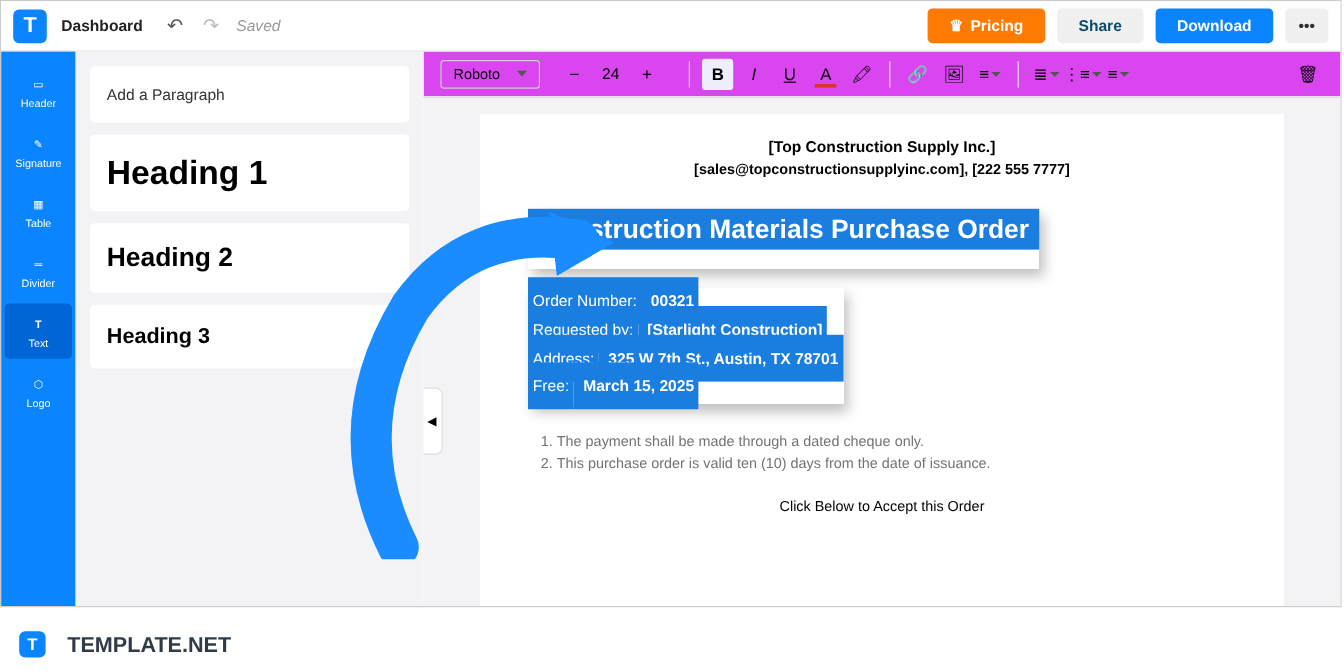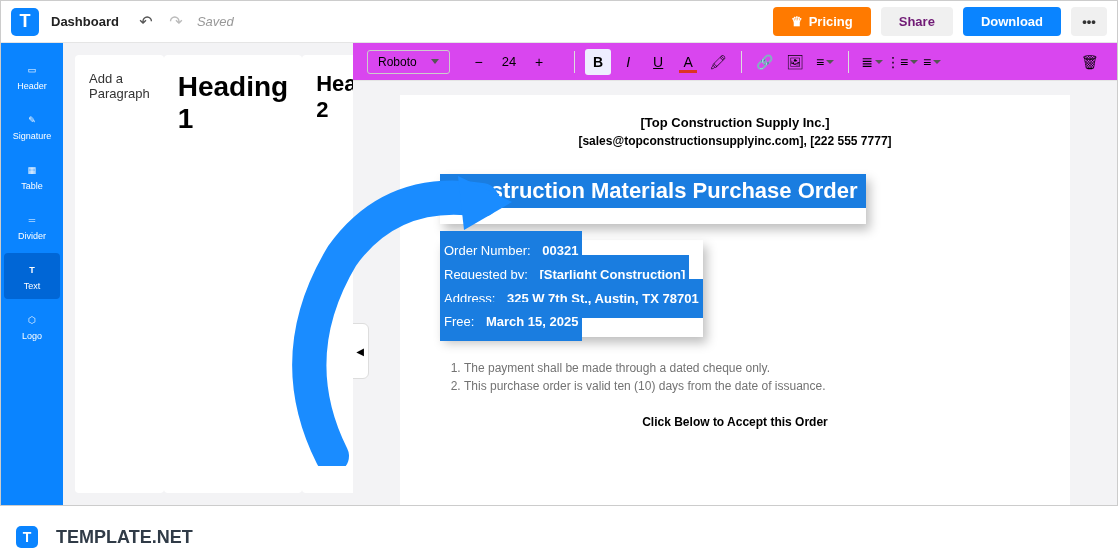--- a/index.html
+++ b/index.html
@@ -7,29 +7,29 @@
 .app{width:1118px;height:506px;border:1px solid #ccc;position:relative;background:#fff}
 .topbar{height:42px;display:flex;align-items:center;padding:0 10px;border-bottom:1px solid #e5e5e5;background:#fff}
 .logo-t{width:28px;height:28px;background:#0a84ff;border-radius:5px;display:flex;align-items:center;justify-content:center;color:#fff;font-weight:bold;font-size:18px;margin-right:12px}
 .dashboard-lbl{font-weight:bold;font-size:13px;color:#222;margin-right:12px}
 .icon-btn{width:24px;height:24px;display:flex;align-items:center;justify-content:center;cursor:pointer;margin:0 3px;color:#555}
 .saved{color:#999;font-style:italic;font-size:13px;margin-left:6px}
 .doc-title{position:absolute;left:50%;transform:translateX(-50%);font-weight:bold;font-size:13px;color:#111}
 .top-right{margin-left:auto;display:flex;align-items:center;gap:10px}
 .btn{padding:7px 18px;border-radius:4px;font-size:13px;font-weight:bold;cursor:pointer;border:none}
 .btn-pricing{background:#ff7a00;color:#fff;display:flex;align-items:center;gap:6px}
-.btn-share{background:#f0f0f0;color:#701a75}
+.btn-share{background:#f0f0f0;color:#0c4a6e}
 .btn-download{background:#0a84ff;color:#fff}
 .btn-more{background:#f0f0f0;color:#333;width:36px;padding:7px 0;text-align:center;font-weight:bold}
 .main{display:flex;height:calc(100% - 42px)}
 .leftnav{width:62px;background:#0a84ff;display:flex;flex-direction:column;align-items:center;padding-top:10px}
 .nav-item{width:56px;height:46px;display:flex;flex-direction:column;align-items:center;justify-content:center;color:#fff;font-size:9px;cursor:pointer;border-radius:4px;margin-bottom:4px}
 .nav-item.active{background:#0066d6}
 .nav-icon{width:18px;height:18px;display:flex;align-items:center;justify-content:center;margin-bottom:2px}
-.sidepanel{width:290px;background:#f3f3f5;padding:12px;display:flex;flex-direction:row;}
+.sidepanel{width:290px;background:#f3f3f5;padding:12px;display:flex;flex-direction:column;gap:10px}
 .sp-item{background:#fff;padding:16px 14px;border-radius:4px;cursor:pointer}
 .sp-para{font-size:13px;color:#333}
 .sp-h1{font-size:28px;font-weight:900;color:#000}
 .sp-h2{font-size:22px;font-weight:bold;color:#000}
 .sp-h3{font-size:18px;font-weight:bold;color:#000}
 .canvas-area{flex:1;background:#f3f3f5;position:relative;overflow:hidden}
 .collapse-tab{position:absolute;left:-2px;top:280px;width:18px;height:56px;background:#fff;border:1px solid #ddd;border-radius:0 6px 6px 0;display:flex;align-items:center;justify-content:center;cursor:pointer;font-size:10px}
 .fmtbar{height:38px;background:#d946ef;border-bottom:1px solid #e5e5e5;display:flex;align-items:center;padding:0 14px;gap:4px}
 .font-sel{border:1px solid #ccc;padding:4px 10px;border-radius:3px;font-size:12px;display:flex;align-items:center;gap:14px;cursor:pointer}
 .triangle-down{width:0;height:0;border-left:4px solid transparent;border-right:4px solid transparent;border-top:5px solid #555}
@@ -40,21 +40,21 @@
 .page{background:#fff;width:670px;margin:14px auto 0;min-height:420px;padding:20px 40px;position:relative}
 .page-header{text-align:center;font-size:13px;font-weight:bold;margin-bottom:4px}
 .page-contact{text-align:center;font-size:12px;font-weight:bold;margin-bottom:26px}
 .hl{background:#1a7de0;color:#fff;display:inline;padding:12px 4px}
 .order-title{font-size:22px;font-weight:bold;margin-bottom:16px}
 .order-info{font-size:13px;line-height:1.75;margin-bottom:24px}
 .order-info div{margin-bottom:1px}
 .tc-head{font-size:12px;font-weight:bold;margin-bottom:10px}
 .tc-list{font-size:12px;color:#737373;padding-left:24px}
 .tc-list li{margin-bottom:4px}
-.accept{text-align:center;font-size:12px;font-weight:bold;margin-top:22px}
+.accept{text-align:center;font-size:12px;font-weight:normal;margin-top:22px}
 .trash{margin-left:auto}
 
 .arrow-svg{position:absolute;left:282px;top:176px;width:230px;height:290px;pointer-events:none;z-index:50}
 .shadow-box{box-shadow:4px 6px 10px rgba(0,0,0,0.25)}
 .watermark{position:absolute;left:16px;bottom:12px;display:flex;align-items:center;gap:6px;font-weight:900;color:#303b47;font-size:18px;z-index:60}
 .watermark .logo-t{width:22px;height:22px;font-size:14px}
 </style>
 </head>
 <body>
 

